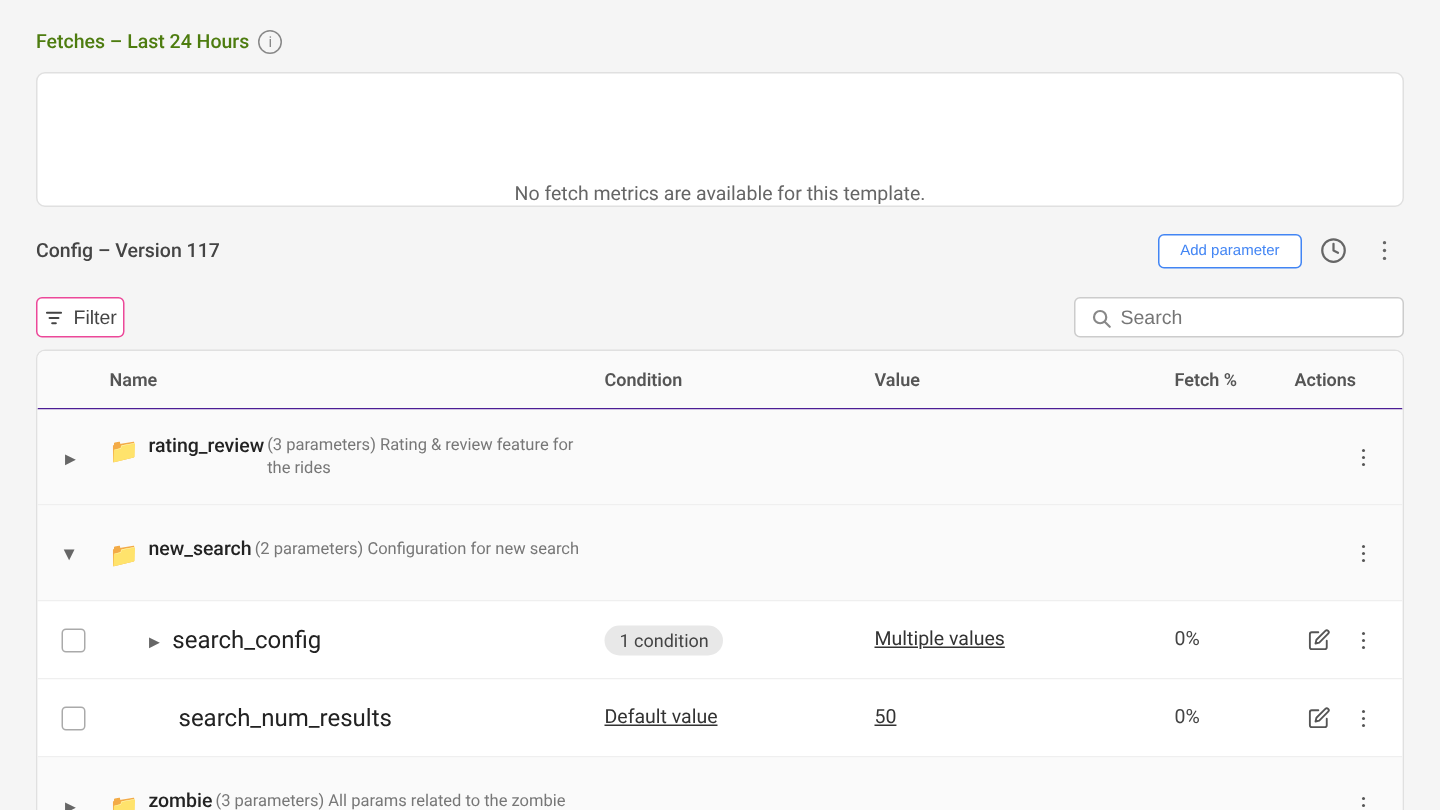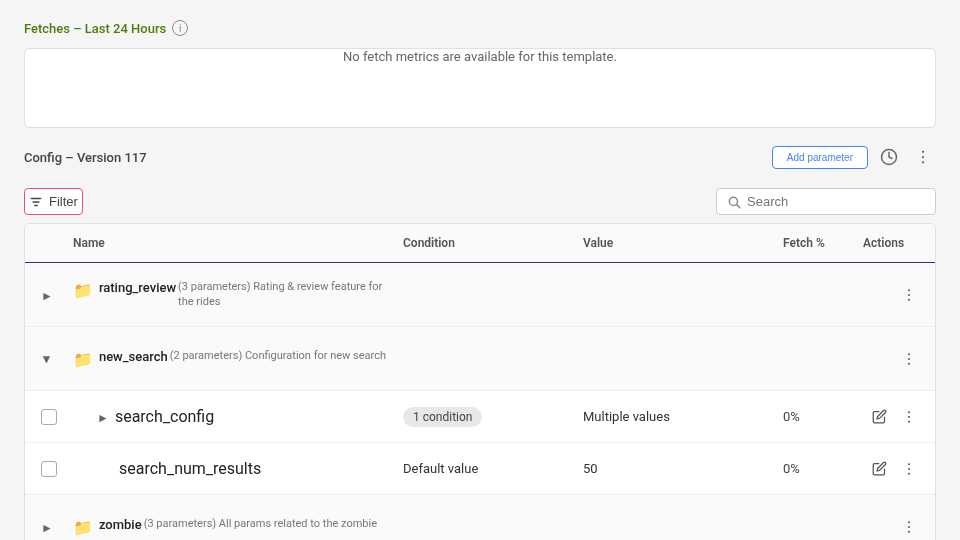--- a/index.html
+++ b/index.html
@@ -36,23 +36,23 @@
       justify-content: center;
       font-size: 10px;
       color: #888;
       cursor: pointer;
       flex-shrink: 0;
     }
     .fetch-empty-box {
       background: #fff;
       border: 1px solid #e0e0e0;
       border-radius: 6px;
-      height: 80px;
-      display: flex;
-      align-items: flex-start;
+      height: 90px;
+      display: flex;
+      align-items: flex-end;
       justify-content: center;
       margin-bottom: 16px;
     }
     .fetch-empty-text {
       color: #666;
       font-size: 13px;
     }
     .config-header {
       display: flex;
       align-items: center;
@@ -193,21 +193,21 @@
     .name-sub { font-size: 11px; color: #777; line-height: 1.3; }
     .name-plain { font-size: 16px; color: #222; }
     .condition-badge {
       background: #e8e8e8;
       border-radius: 12px;
       padding: 3px 10px;
       font-size: 12px;
       color: #444;
       white-space: nowrap;
     }
-    .value-text { font-size: 13px; color: #333; }
+    .value-text { font-size: 13px; color: #333; text-decoration: underline; }
     .fetch-pct { font-size: 13px; color: #444; }
     .actions-cell {
       display: flex;
       align-items: center;
       gap: 2px;
       justify-content: flex-end;
       padding-right: 12px;
     }
     .row-icon-btn {
       background: none;

